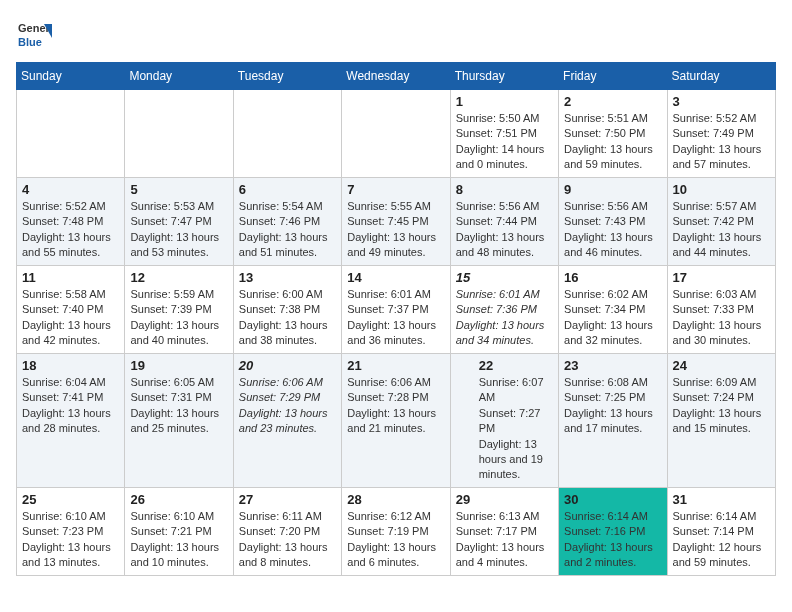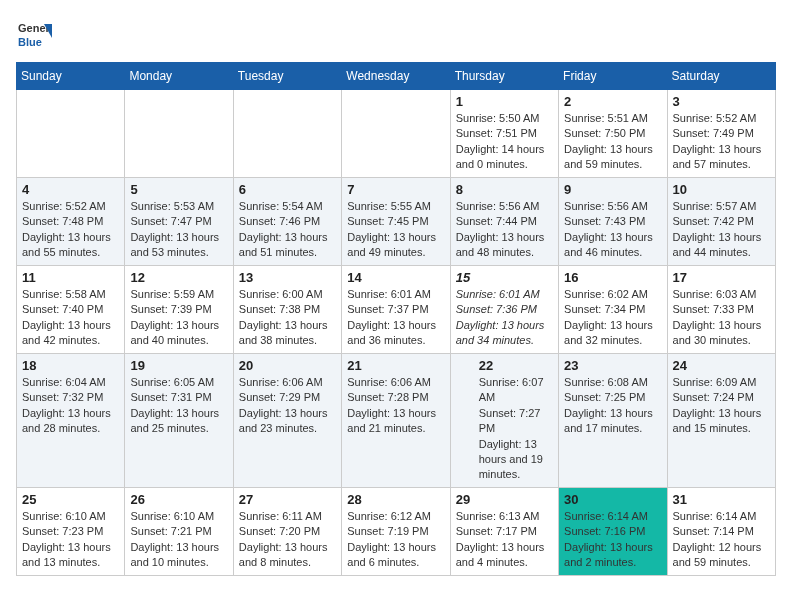--- a/index.html
+++ b/index.html
@@ -252,33 +252,33 @@
             <div>Sunset: 7:33 PM</div>
             <div>Daylight: 13 hours and 30 minutes.</div>
           </div>
         </td>
       </tr>
       <tr>
         <td style="background: rgb(240, 244, 248);">
           <div class="day-number">18</div>
           <div class="day-info">
             <div>Sunrise: 6:04 AM</div>
-            <div>Sunset: 7:32 PM</div>
+            <div>Sunset: 7:41 PM</div>
             <div>Daylight: 13 hours and 28 minutes.</div>
           </div>
         </td>
         <td style="background: rgb(240, 244, 248);">
           <div class="day-number">19</div>
           <div class="day-info">
             <div>Sunrise: 6:05 AM</div>
             <div>Sunset: 7:31 PM</div>
             <div>Daylight: 13 hours and 25 minutes.</div>
           </div>
         </td>
-        <td style="background: rgb(240, 244, 248);">
+        <td style="background: rgb(240, 244, 248); font-style: italic;">
           <div class="day-number">20</div>
           <div class="day-info">
             <div>Sunrise: 6:06 AM</div>
             <div>Sunset: 7:29 PM</div>
             <div>Daylight: 13 hours and 23 minutes.</div>
           </div>
         </td>
         <td style="background: rgb(240, 244, 248);">
           <div class="day-number">21</div>
           <div class="day-info">

